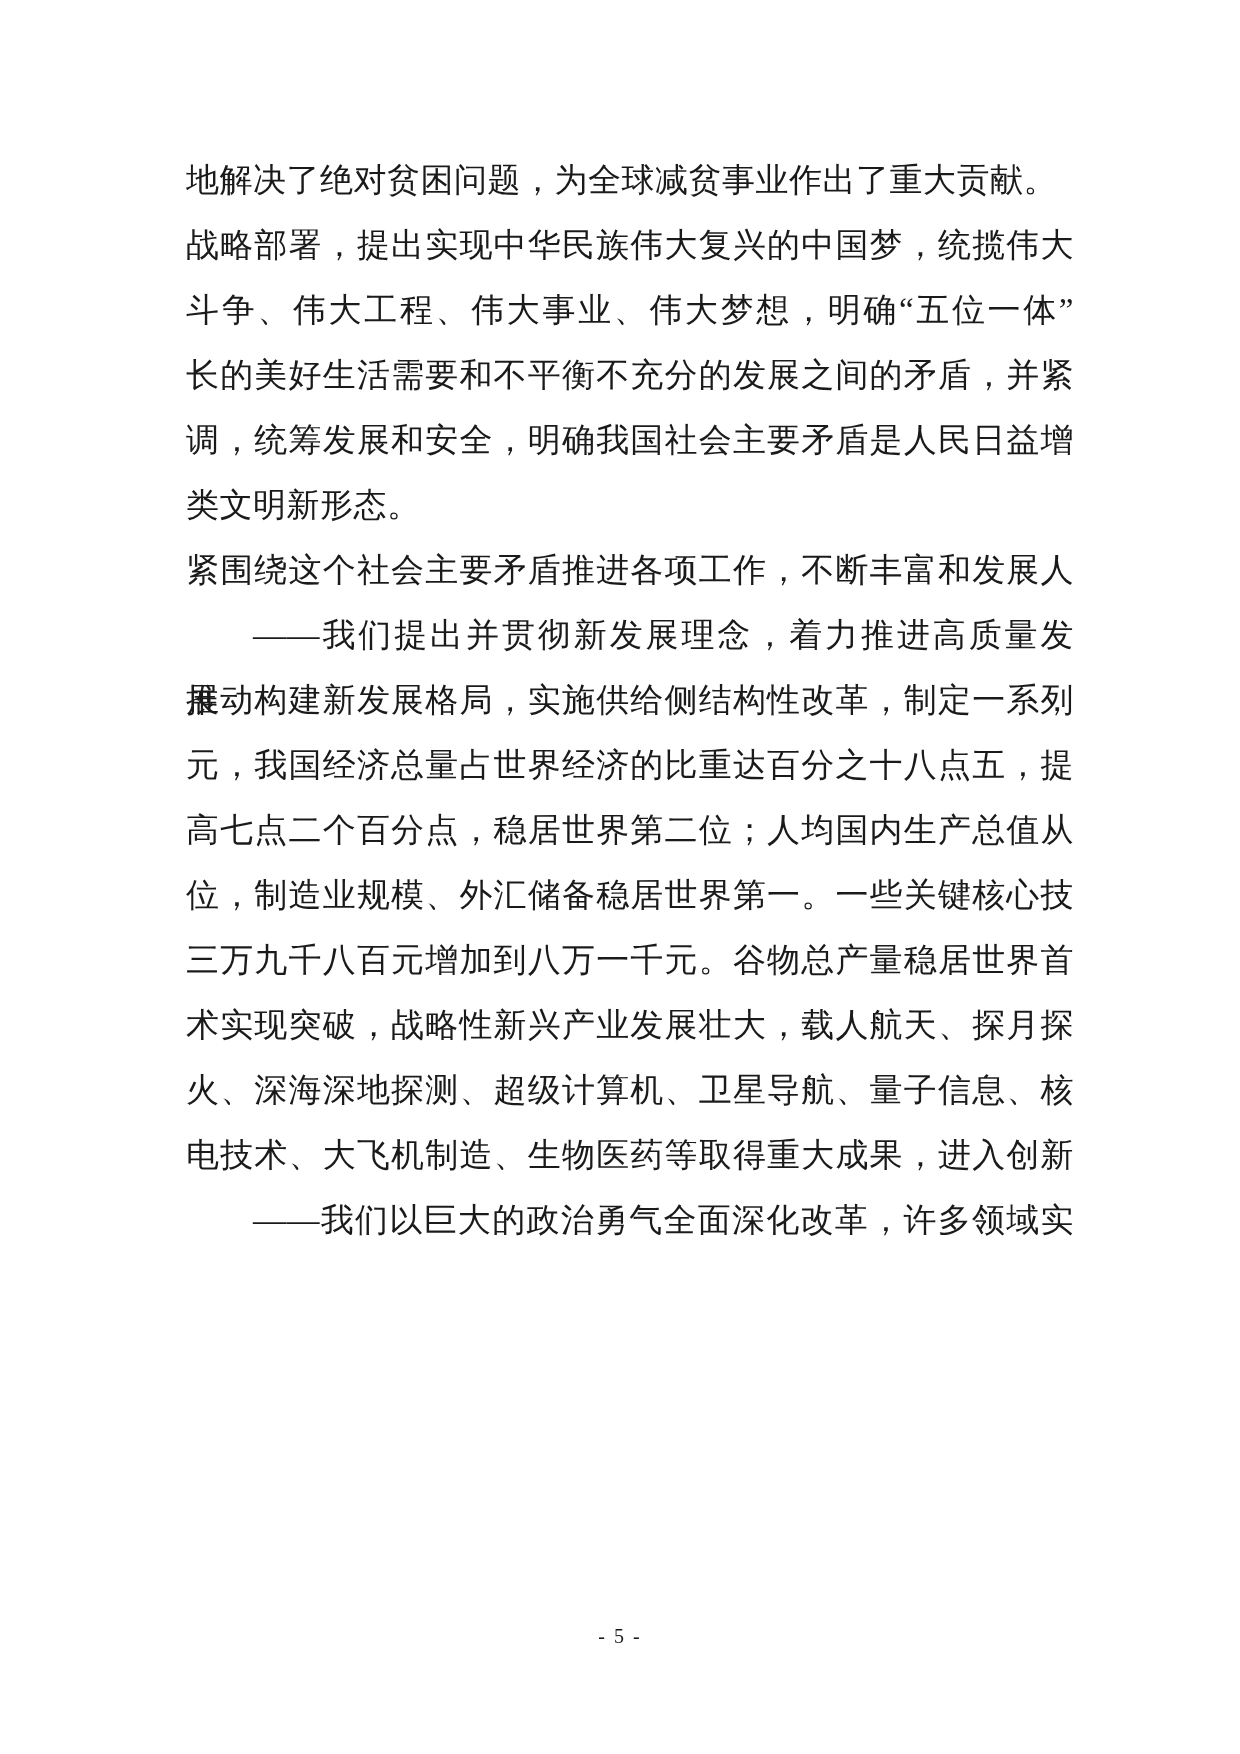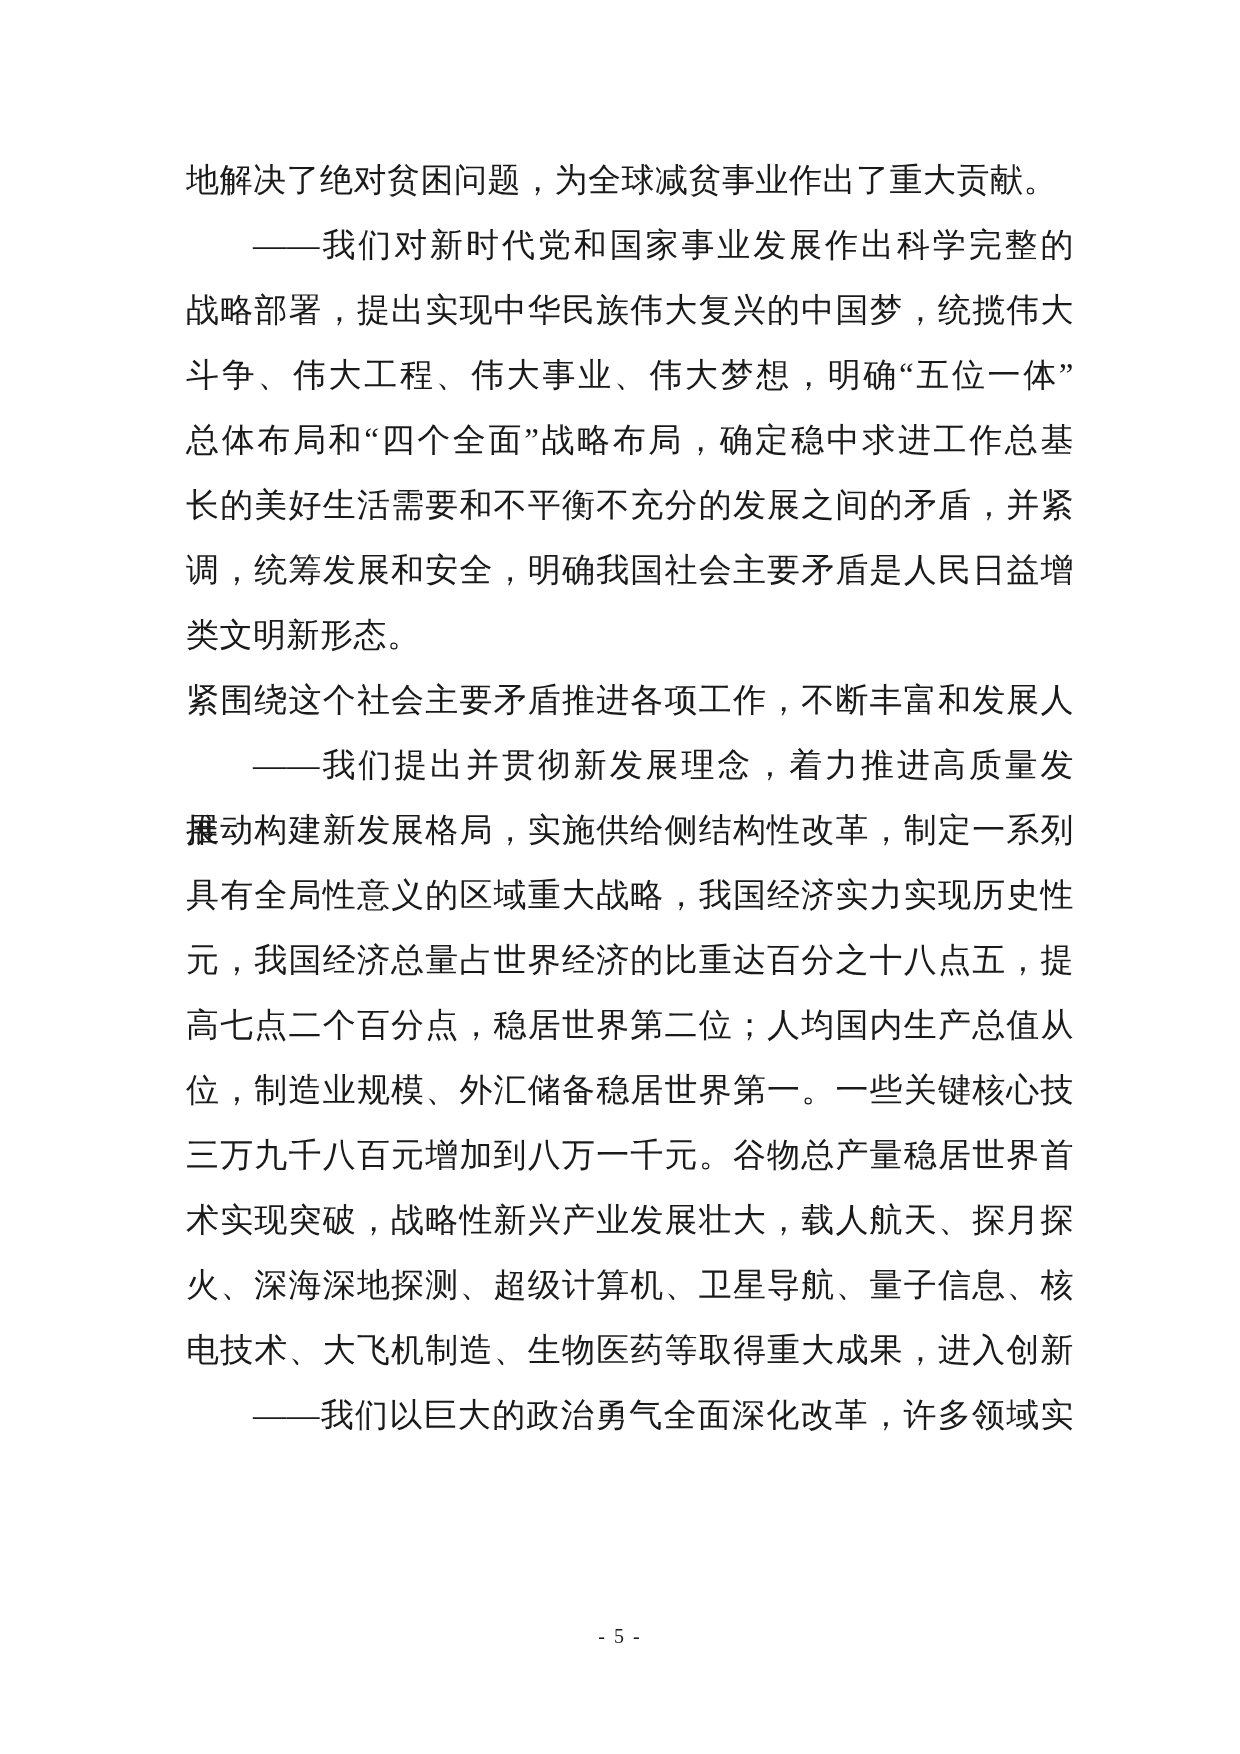--- a/index.html
+++ b/index.html
@@ -52,31 +52,28 @@
     color: #1a1a1a;
     letter-spacing: 2px;
   }
 </style>
 </head>
 <body>
 
 <div class="page">
   <div class="text-block">
     <div class="line t-end">地解决了绝对贫困问题，为全球减贫事业作出了重大贡献。</div>
-    <div class="line t-start">——我们对新时代党和国家事业发展作出科学完整的</div>
     <div class="line">战略部署，提出实现中华民族伟大复兴的中国梦，统揽伟大</div>
     <div class="line">斗争、伟大工程、伟大事业、伟大梦想，明确“五位一体”</div>
-    <div class="line">总体布局和“四个全面”战略布局，确定稳中求进工作总基</div>
     <div class="line">长的美好生活需要和不平衡不充分的发展之间的矛盾，并紧</div>
     <div class="line">调，统筹发展和安全，明确我国社会主要矛盾是人民日益增</div>
     <div class="line t-end">类文明新形态。</div>
     <div class="line">紧围绕这个社会主要矛盾推进各项工作，不断丰富和发展人</div>
     <div class="line t-start">——我们提出并贯彻新发展理念，着力推进高质量发展，</div>
     <div class="line">推动构建新发展格局，实施供给侧结构性改革，制定一系列</div>
-    <div class="line">具有全局性意义的区域重大战略，我国经济实力实现历史性</div>
     <div class="line">元，我国经济总量占世界经济的比重达百分之十八点五，提</div>
     <div class="line">高七点二个百分点，稳居世界第二位；人均国内生产总值从</div>
     <div class="line">位，制造业规模、外汇储备稳居世界第一。一些关键核心技</div>
     <div class="line">三万九千八百元增加到八万一千元。谷物总产量稳居世界首</div>
     <div class="line">术实现突破，战略性新兴产业发展壮大，载人航天、探月探</div>
     <div class="line">火、深海深地探测、超级计算机、卫星导航、量子信息、核</div>
     <div class="line">电技术、大飞机制造、生物医药等取得重大成果，进入创新</div>
     <div class="line t-start">——我们以巨大的政治勇气全面深化改革，许多领域实</div>
   </div>
 

